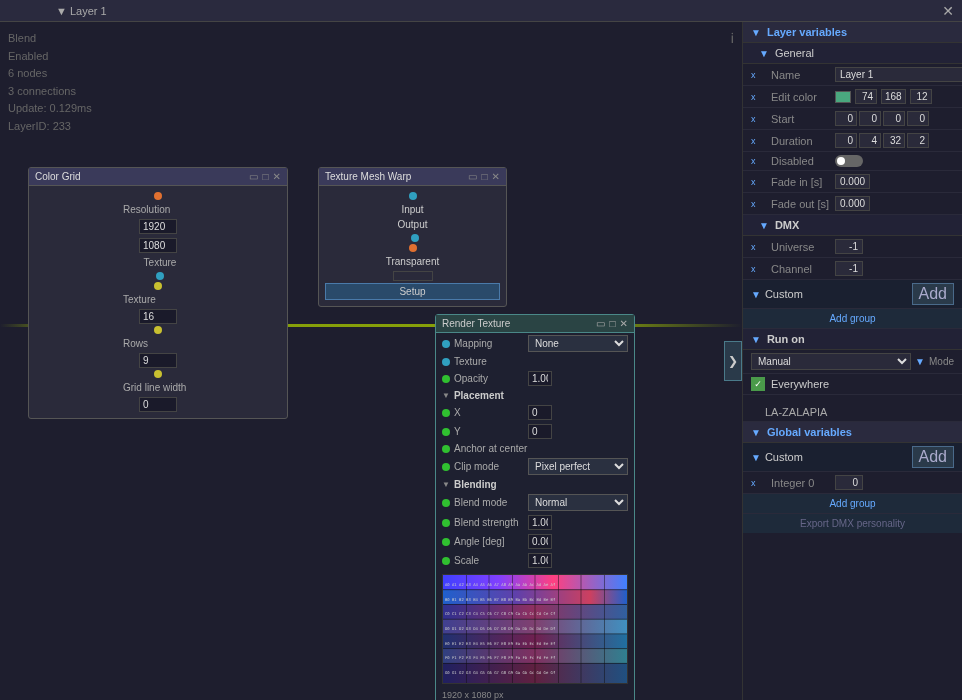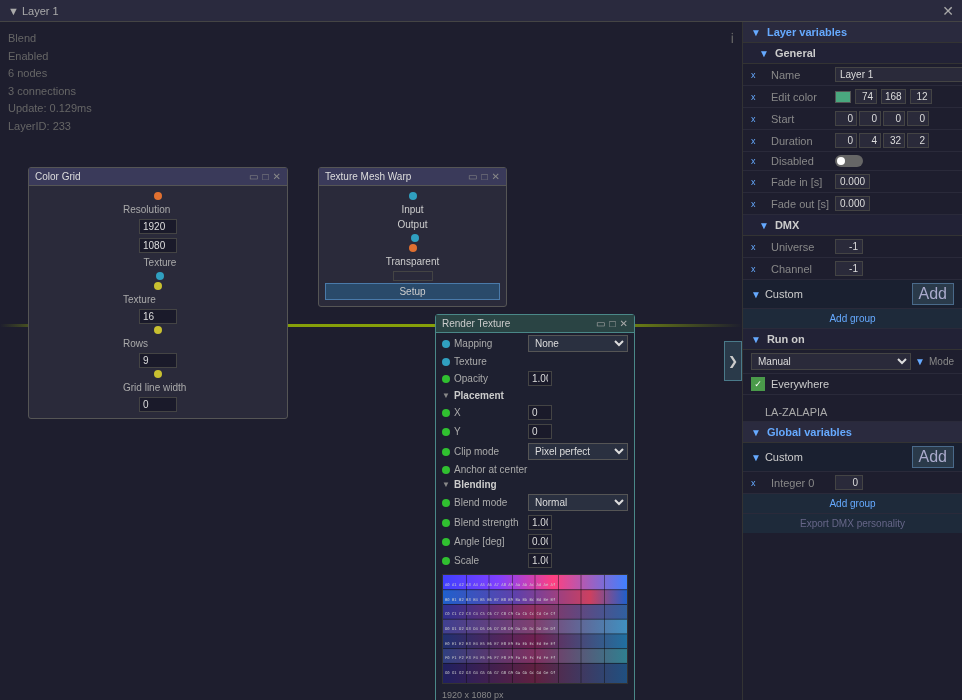--- a/index.html
+++ b/index.html
@@ -23,20 +23,21 @@
       justify-content: space-between;
       padding: 0 8px;
       border-bottom: 1px solid #444;
     }
     #title-bar-left {
       display: flex;
       align-items: center;
       gap: 6px;
       color: #aaa;
       font-size: 11px;
+      margin-left: 48px;
     }
     #title-bar-close {
       color: #aaa;
       font-size: 14px;
       cursor: pointer;
     }
 
     
     #main-layout {
       display: flex;
@@ -517,28 +518,28 @@
         <span class="render-label">X</span>
         <input class="render-input" value="0" style="">
       </div>
       <div class="render-row">
         <div class="node-dot dot-green"></div>
         <span class="render-label">Y</span>
         <input class="render-input" value="0" style="">
       </div>
       <div class="render-row">
         <div class="node-dot dot-green"></div>
+        <span class="render-label">Anchor at center</span>
+      </div>
+      <div class="render-row">
+        <div class="node-dot dot-green"></div>
         <span class="render-label">Clip mode</span>
         <select class="render-select">
           <option>Pixel perfect</option>
         </select>
-      </div>
-      <div class="render-row">
-        <div class="node-dot dot-green"></div>
-        <span class="render-label">Anchor at center</span>
       </div>
       <div class="section-header">
         <span class="triangle">▼</span>
         <span>Blending</span>
       </div>
       <div class="render-row">
         <div class="node-dot dot-green"></div>
         <span class="render-label">Blend mode</span>
         <select class="render-select">
           <option>Normal</option>
@@ -653,21 +654,21 @@
 
     
     <div class="rp-header">
       <span class="rp-triangle">▼</span>
       <span class="rp-section-title">Layer variables</span>
     </div>
 
     
     <div class="rp-header" style="background:#222236;padding-left:16px;">
       <span class="rp-triangle">▼</span>
-      <span style="color:#ccc;font-weight:bold;text-align:right;">General</span>
+      <span style="color:#ccc;font-weight:normal;text-align:right;">General</span>
     </div>
 
     
     <div class="rp-row">
       <span class="rp-icon-x">x</span>
       <span class="rp-row-label">Name</span>
       <input class="rp-name-input" value="Layer 1" style="">
     </div>
 
     

